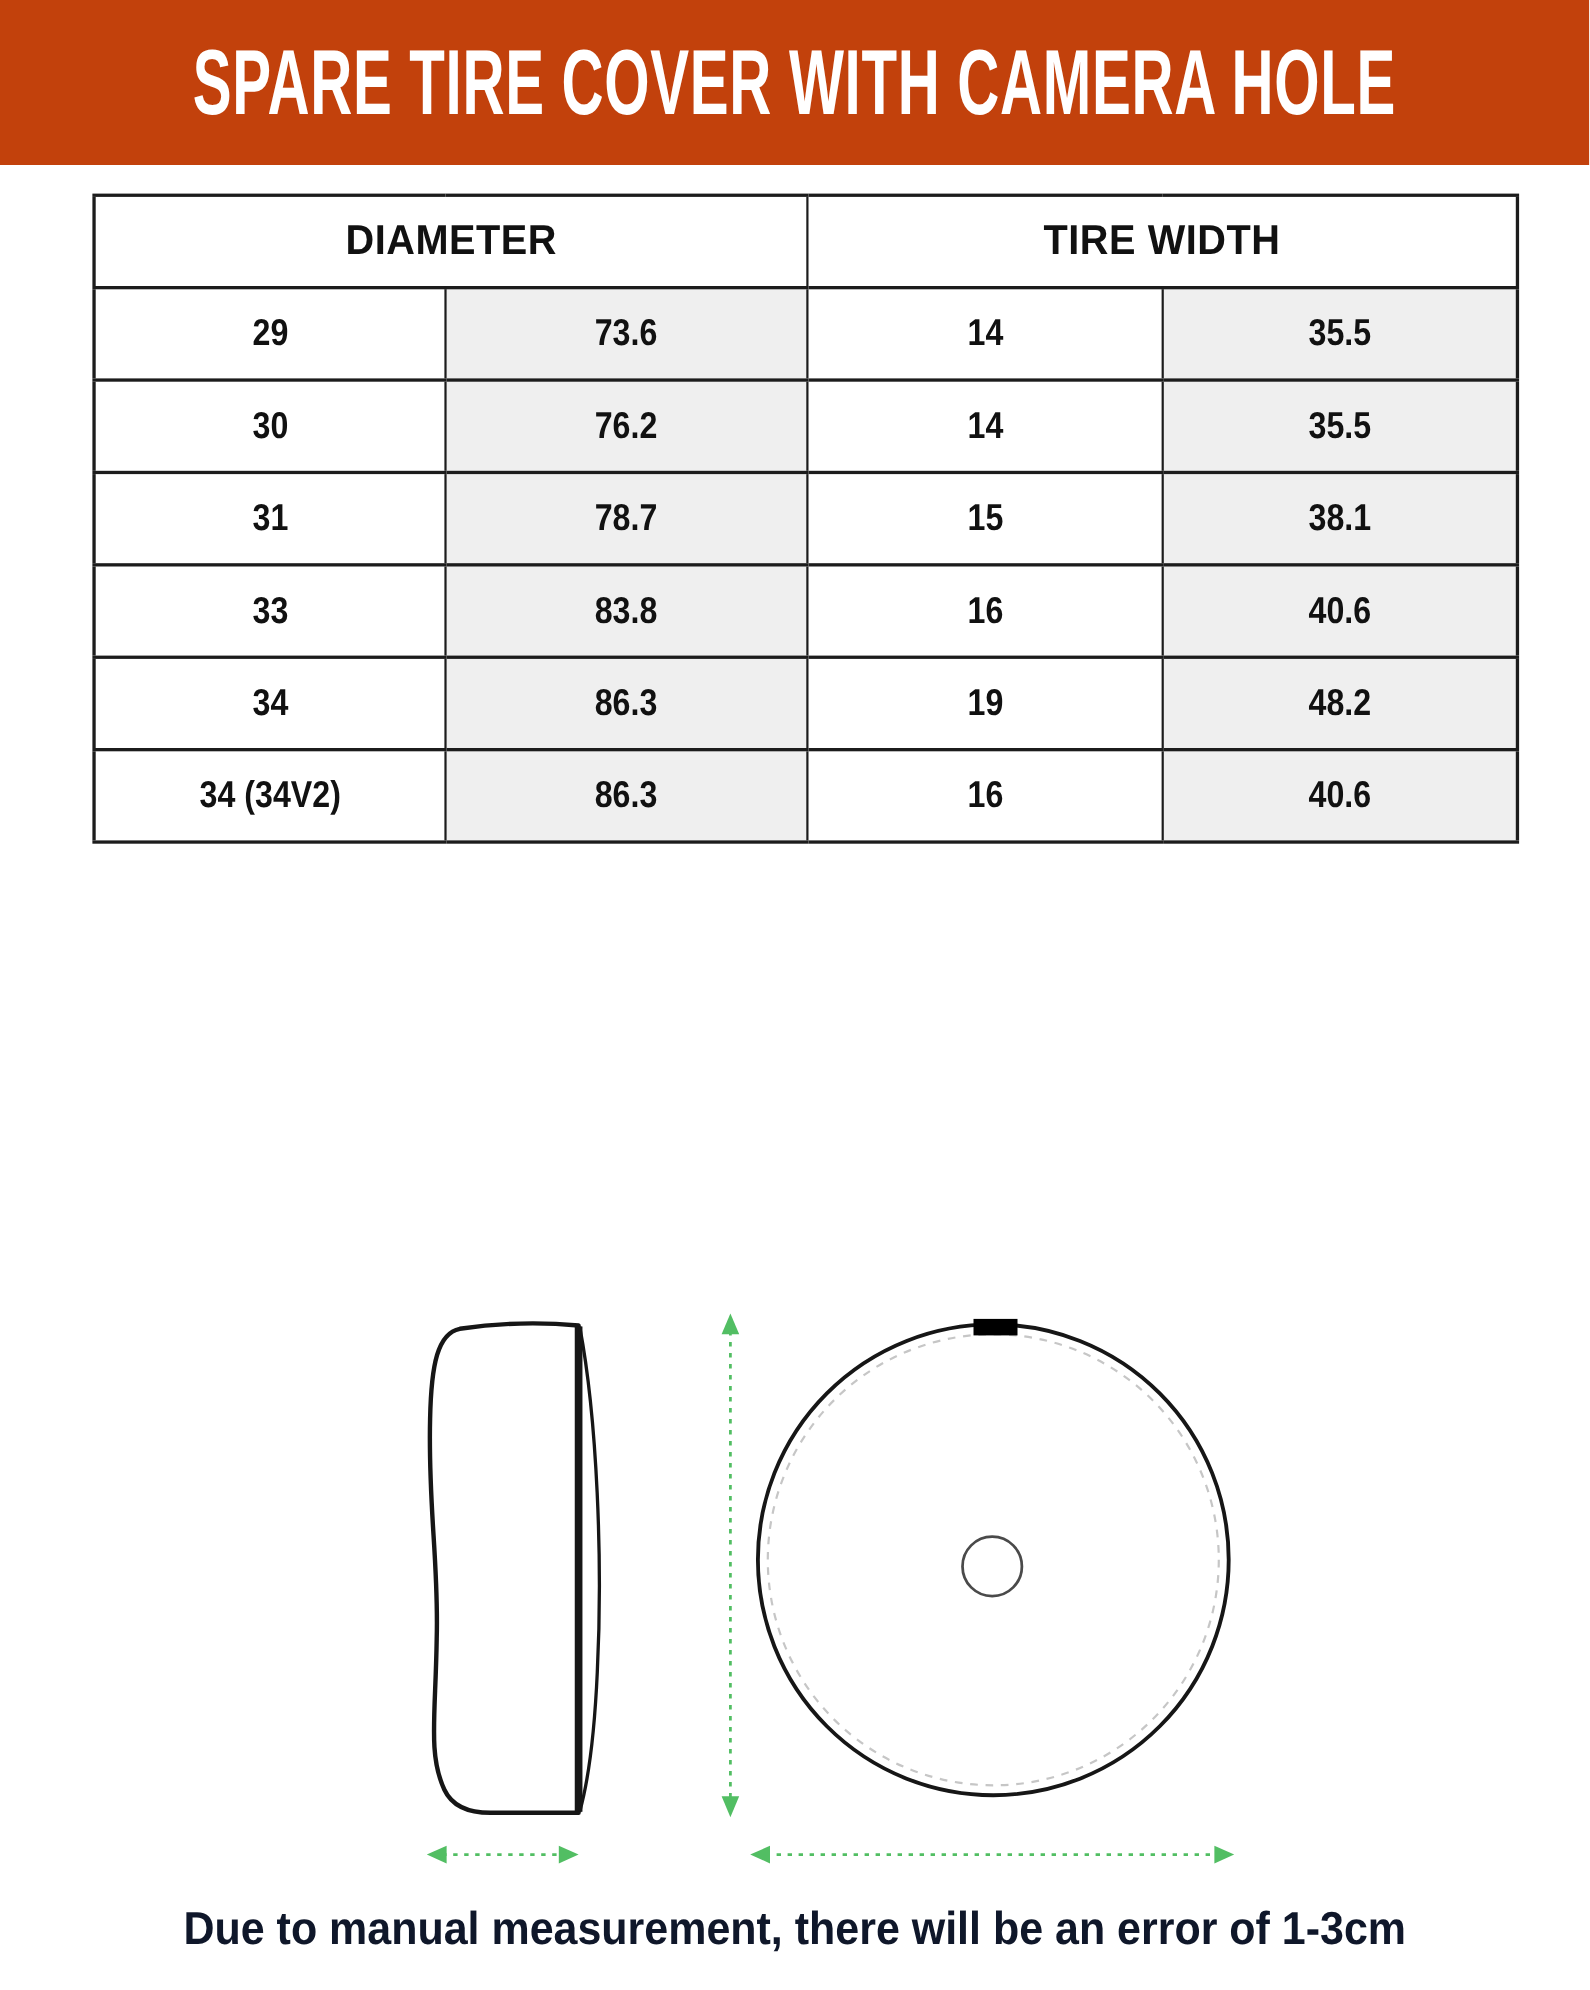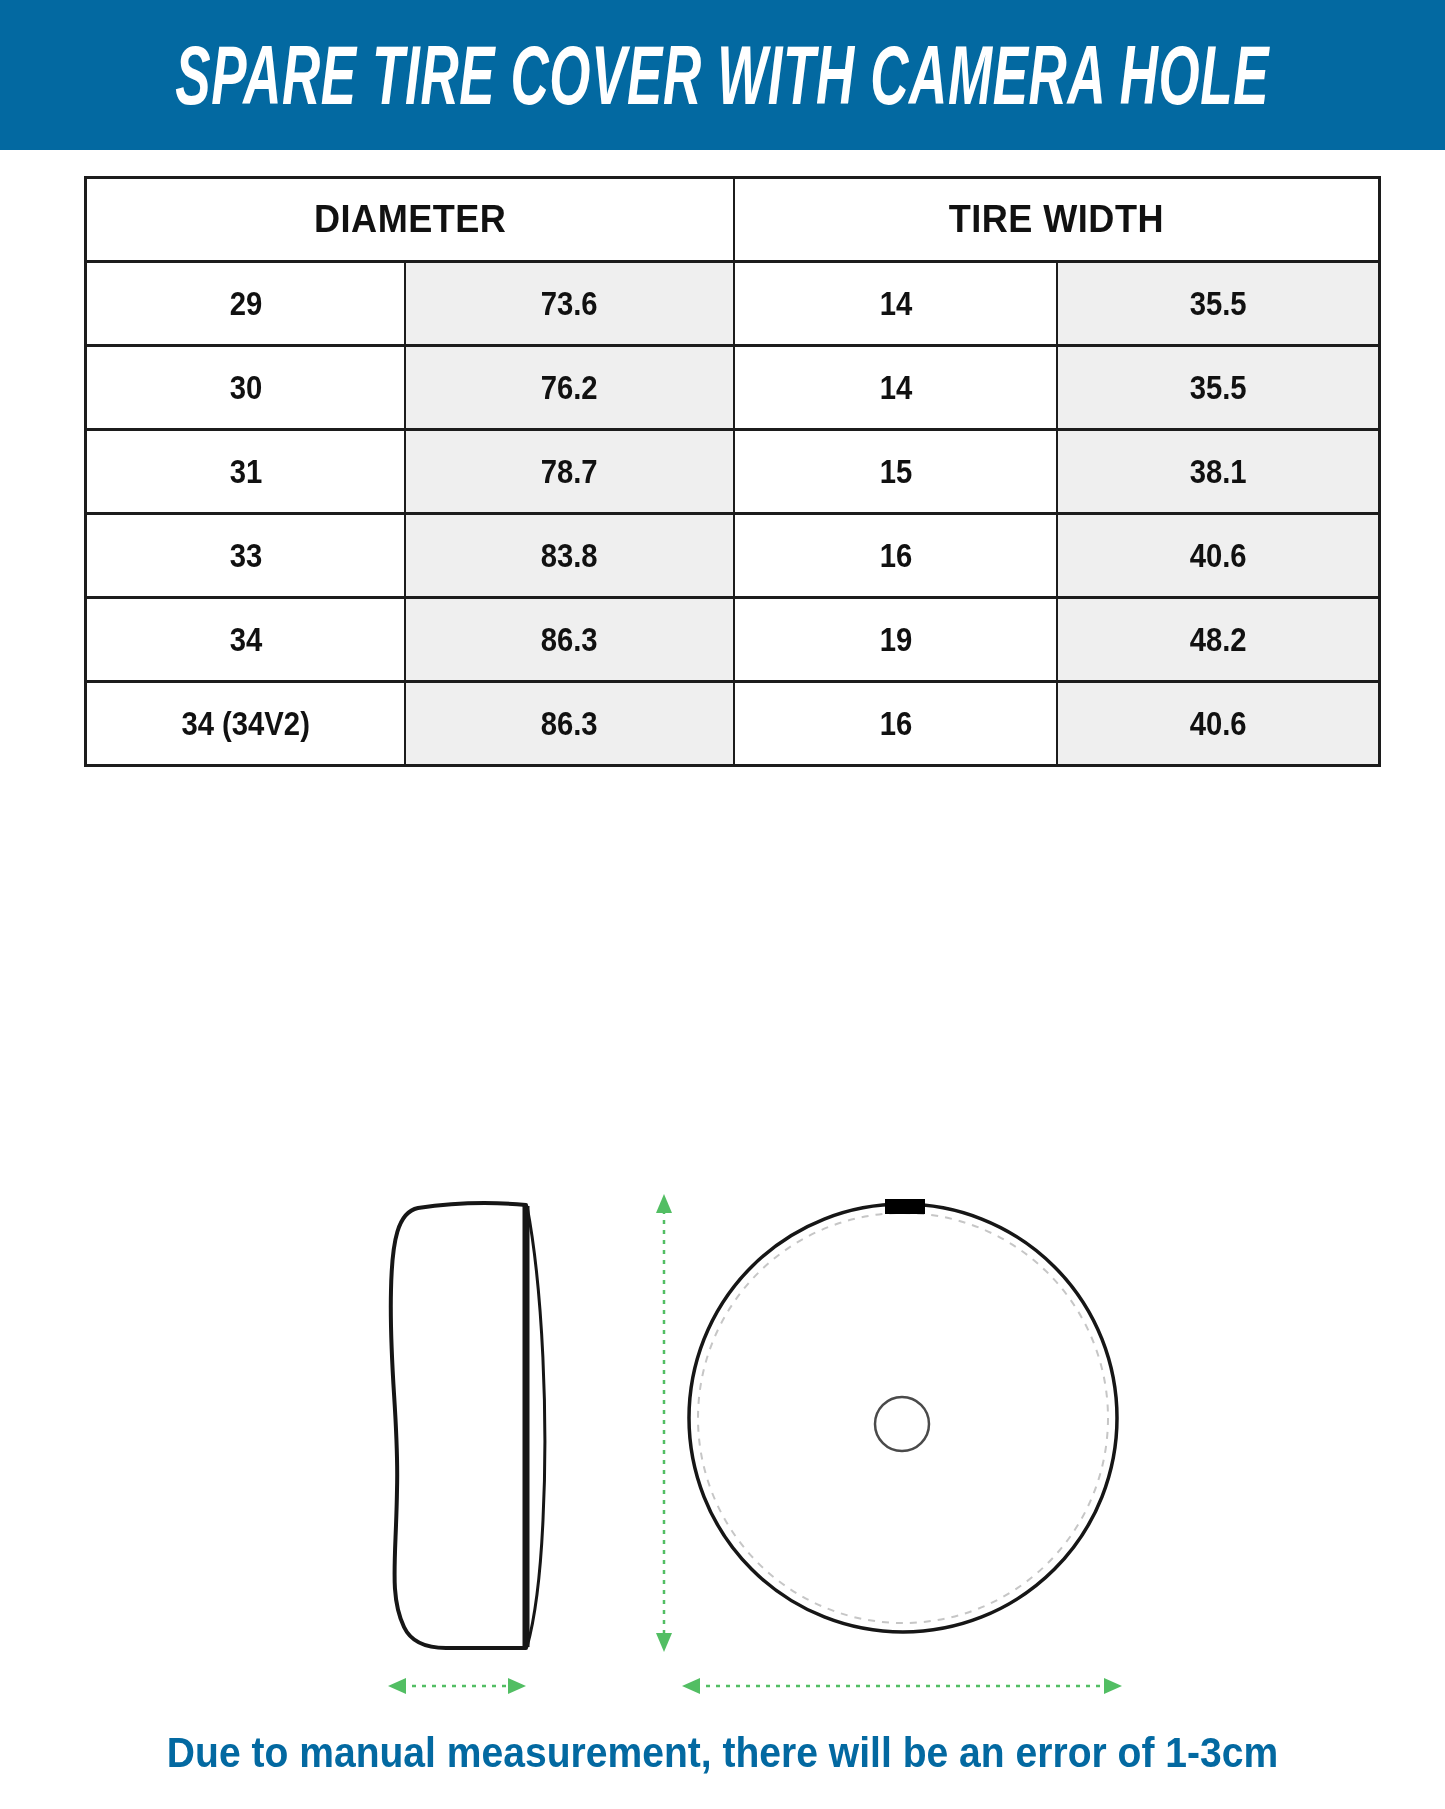--- a/index.html
+++ b/index.html
@@ -8,22 +8,22 @@
     width:1445px; height:1809px;
     background:#ffffff;
     font-family:"Liberation Sans", sans-serif;
     overflow:hidden;
   }
 
   
   .banner {
     position:absolute; top:0; left:0;
     width:1445px; height:150px;
-    background:#0369a1;
-    display:flex; align-items:center; justify-content:center;font-style:italic;
+    background:#c2410c;
+    display:flex; align-items:center; justify-content:center;
   }
   .banner h1 {
     margin:0;
     color:#ffffff;
     font-size:84px;
     font-weight:bold;
     white-space:nowrap;
     letter-spacing:1px;
     transform:scaleX(0.63);
     transform-origin:center;
@@ -64,21 +64,21 @@
     font-weight:bold;
     font-size:33px;
     fill:#1b1b1b;
   }
 
   
   .note {
     position:absolute; top:1732px; left:0;
     width:1445px;
     text-align:center;
-    color:#0369a1;
+    color:#0f172a;
     font-size:42px;
     font-weight:bold;
     line-height:1;
   }
   .note span { display:inline-block; transform:scaleX(0.93); white-space:nowrap; }
 </style>
 </head>
 <body>
 
 <div class="page">

